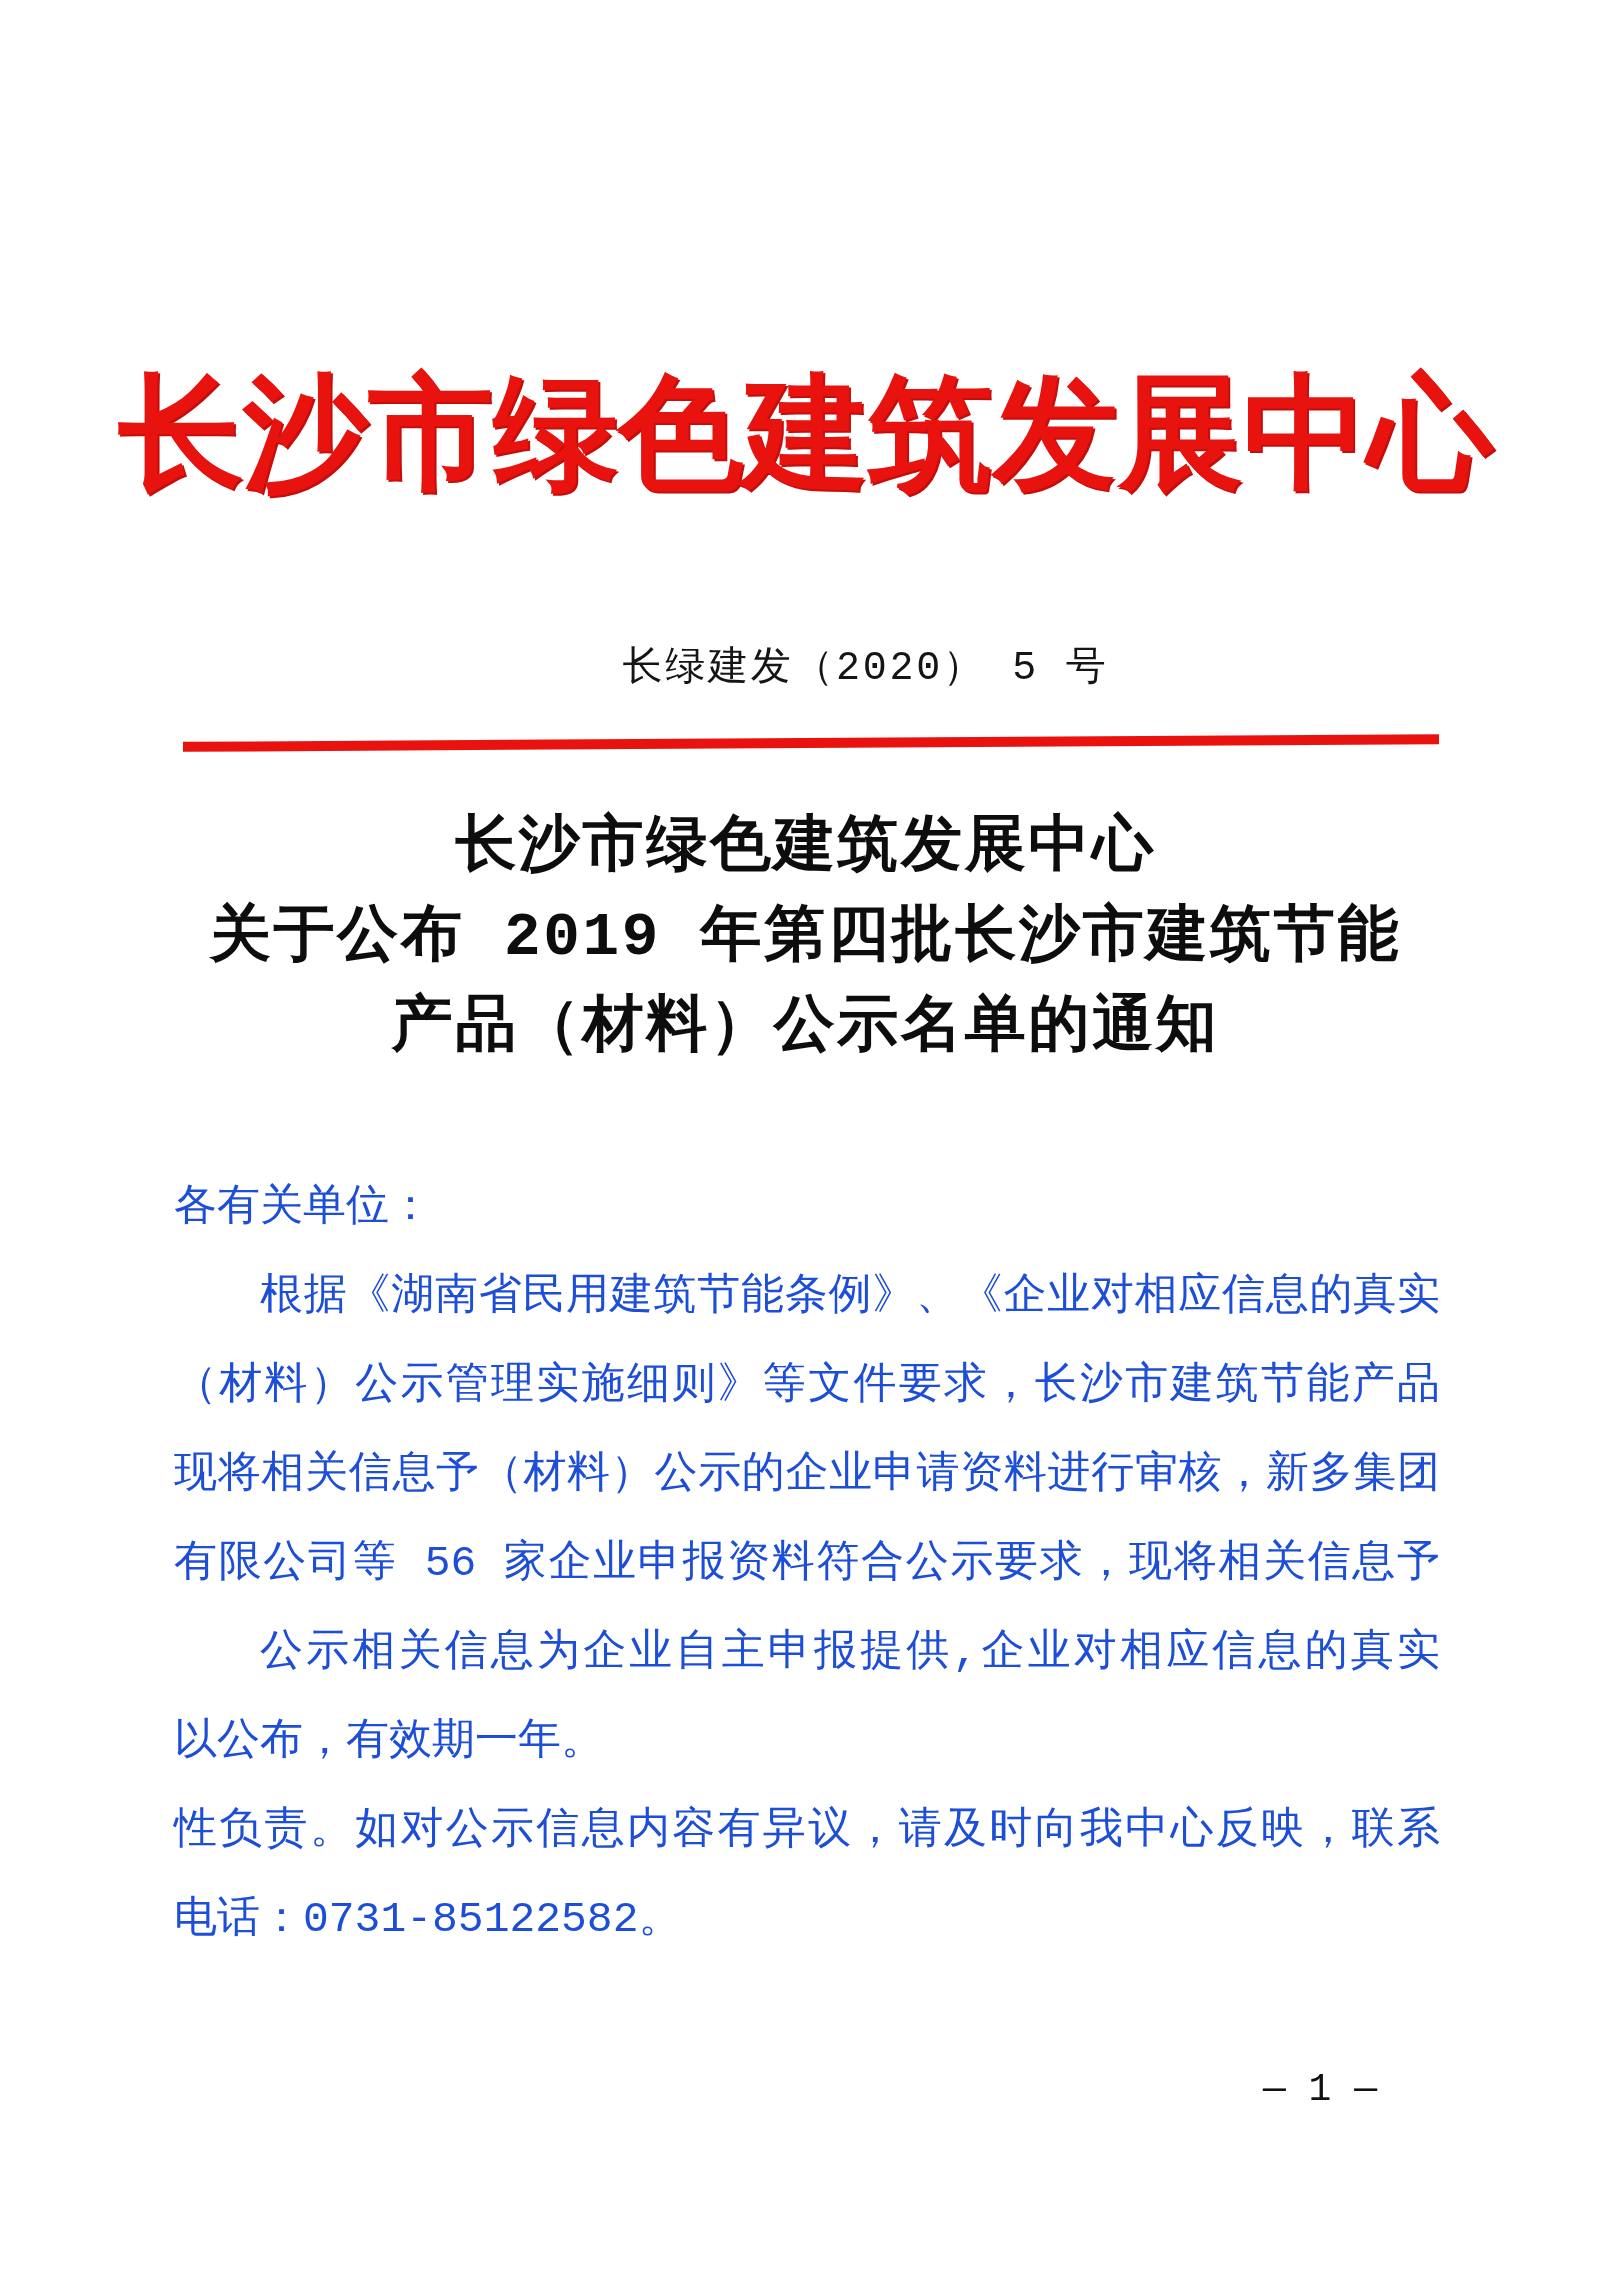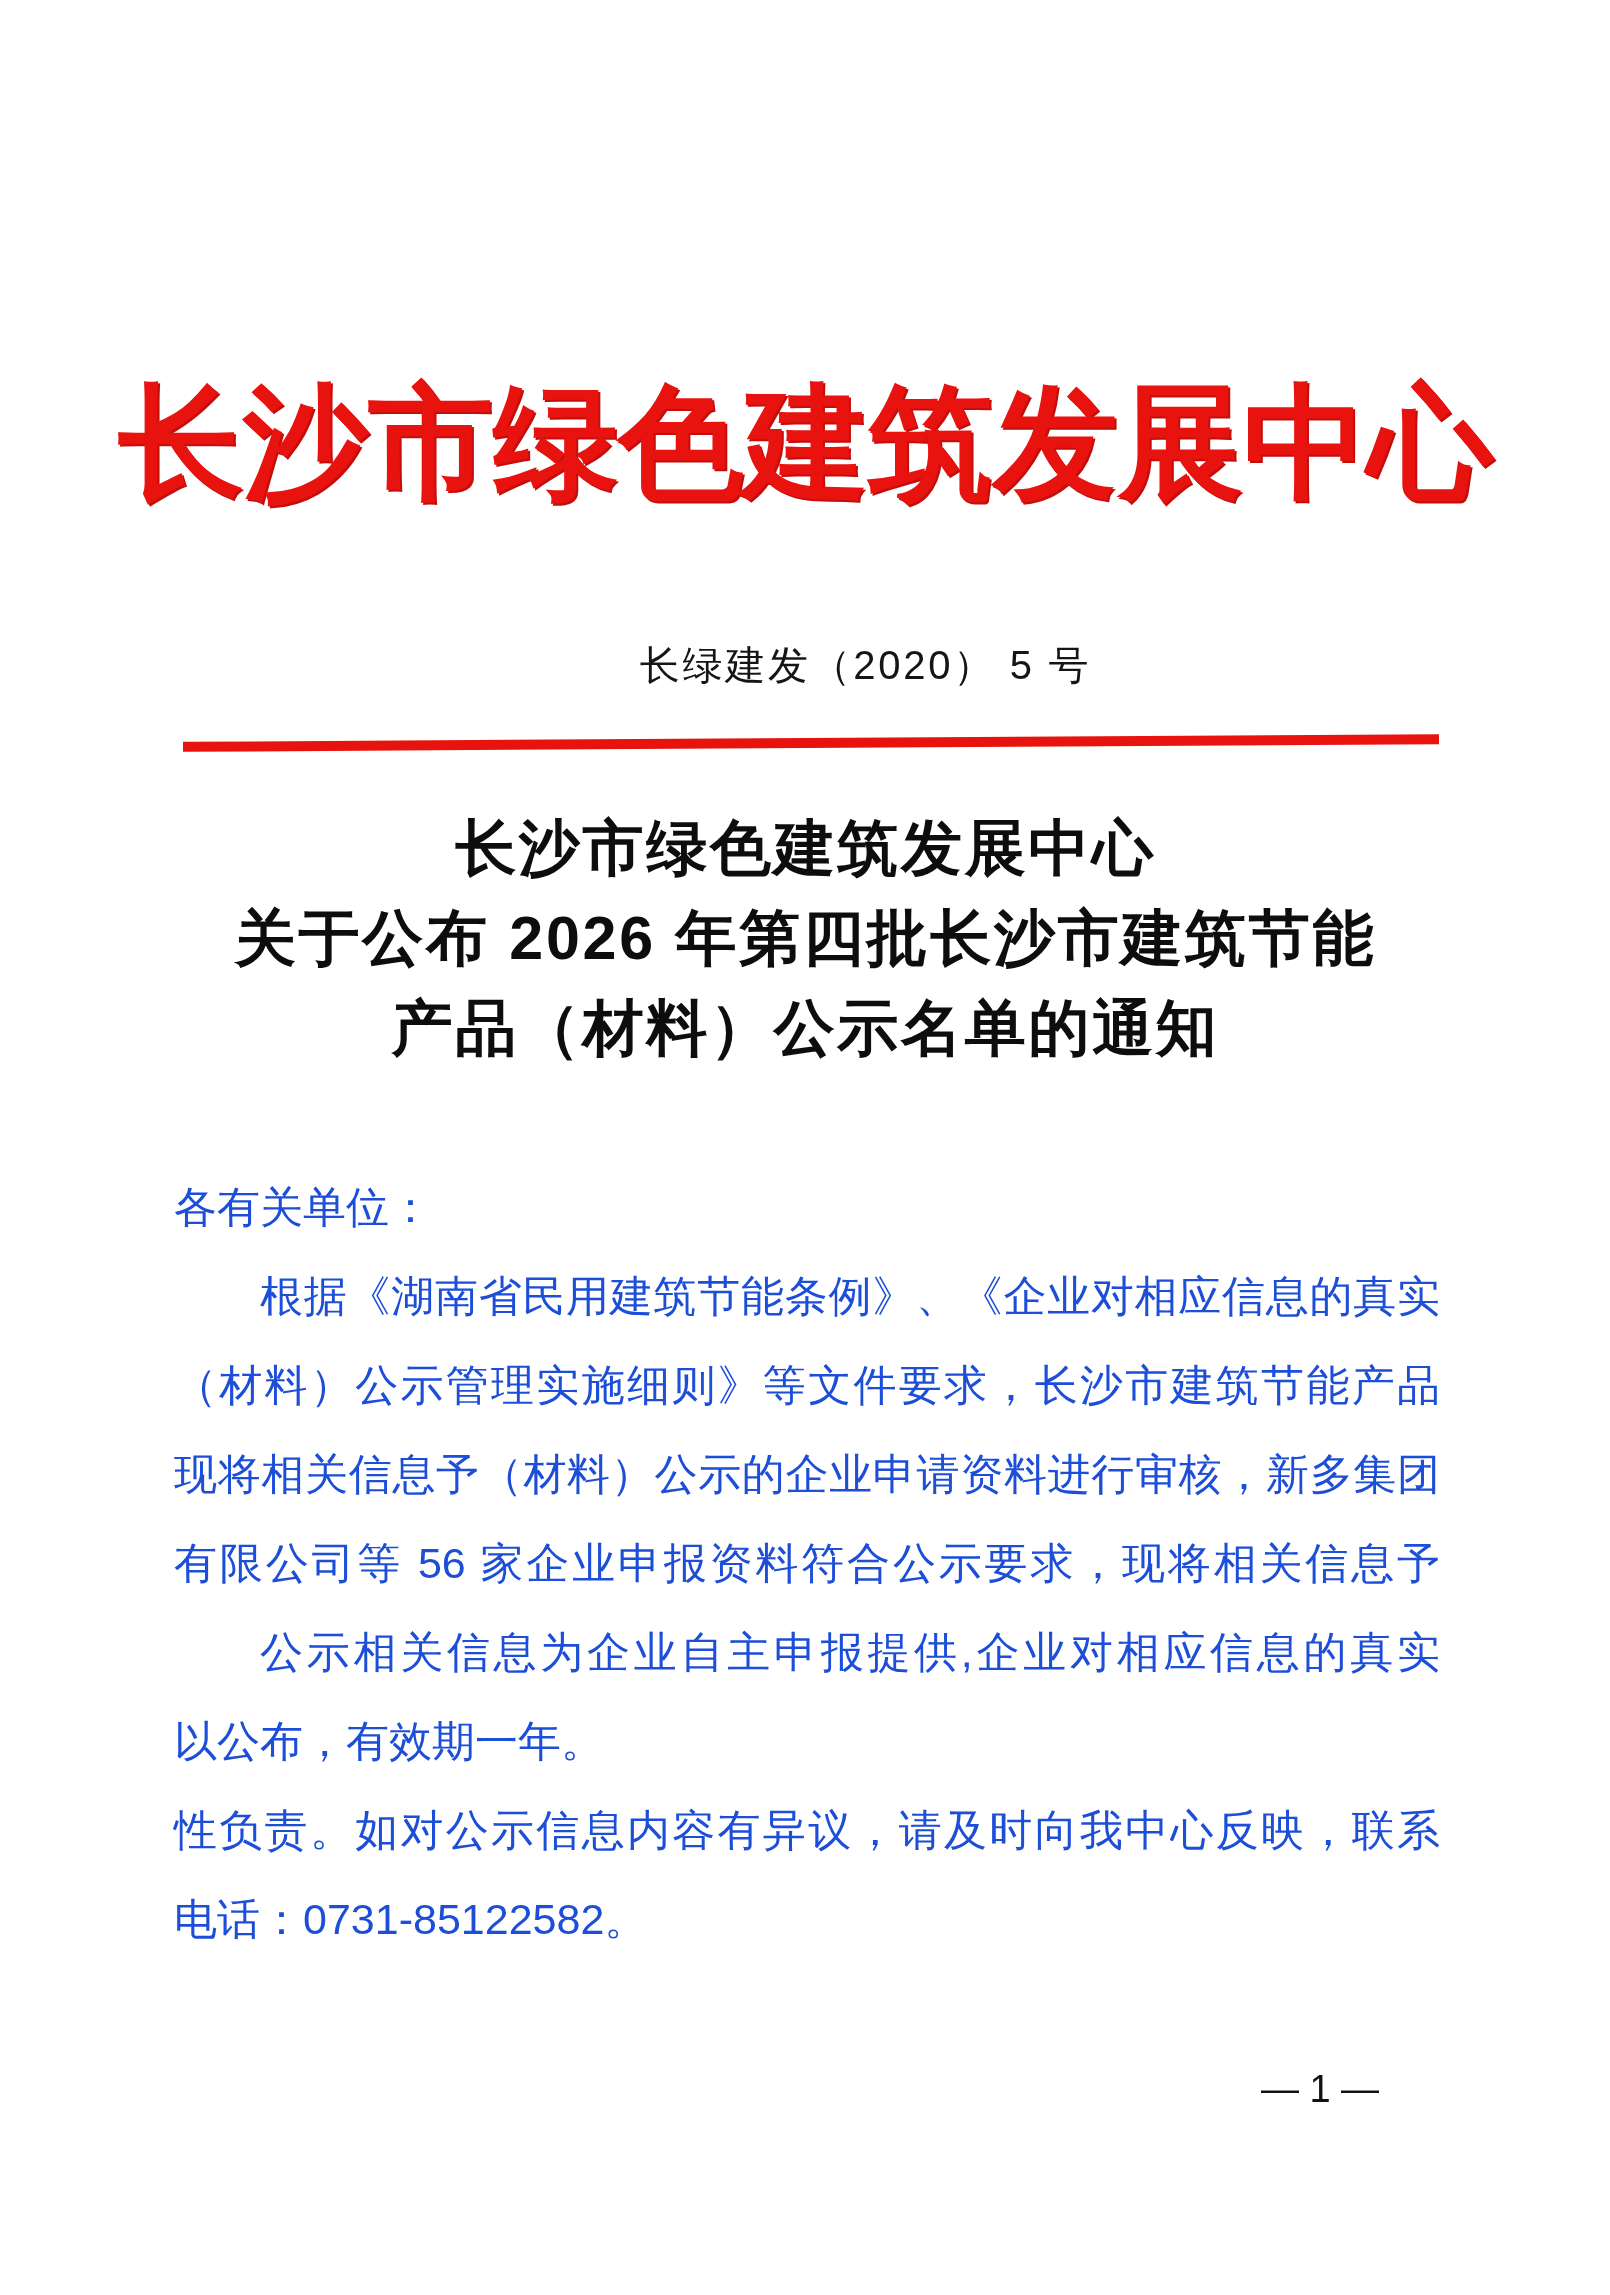--- a/index.html
+++ b/index.html
@@ -1,21 +1,21 @@
 <!DOCTYPE html>
 <html style="font-size:11px"><head>
 <meta charset="utf-8">
 <style>
   html, body { margin: 0; padding: 0; background: #888; }
   .page {
     position: relative;
     width: 1611px;
     height: 2295px;
     background: #ffffff;
-    font-family: Liberation Sans, sans-serif;
+    font-family: Liberation Mono, monospace;
     color: #111111;
     overflow: hidden;
   }
   
   .letterhead {
     position: absolute;
     top: 365px; left: 0; width: 100%;
     text-align: center;
     font-size: 125px;
     font-weight: 900;
@@ -89,21 +89,21 @@
 <div class="page">
 
   <div class="letterhead">长沙市绿色建筑发展中心</div>
 
   <div class="doc-number">长绿建发（2020） 5 号</div>
 
   <div class="red-rule"></div>
 
   <div class="doc-title">
     <div>长沙市绿色建筑发展中心</div>
-    <div>关于公布 2026 年第四批长沙市建筑节能</div>
+    <div>关于公布 2019 年第四批长沙市建筑节能</div>
     <div>产品（材料）公示名单的通知</div>
   </div>
 
   <div class="body-text">
     <div class="line">各有关单位：</div>
     <div class="line justify indent">根据《湖南省民用建筑节能条例》、《企业对相应信息的真实</div>
     <div class="line justify">（材料）公示管理实施细则》等文件要求，长沙市建筑节能产品</div>
     <div class="line justify">现将相关信息予（材料）公示的企业申请资料进行审核，新多集团</div>
     <div class="line justify">有限公司等 56 家企业申报资料符合公示要求，现将相关信息予</div>
     <div class="line justify indent">公示相关信息为企业自主申报提供,企业对相应信息的真实</div>

